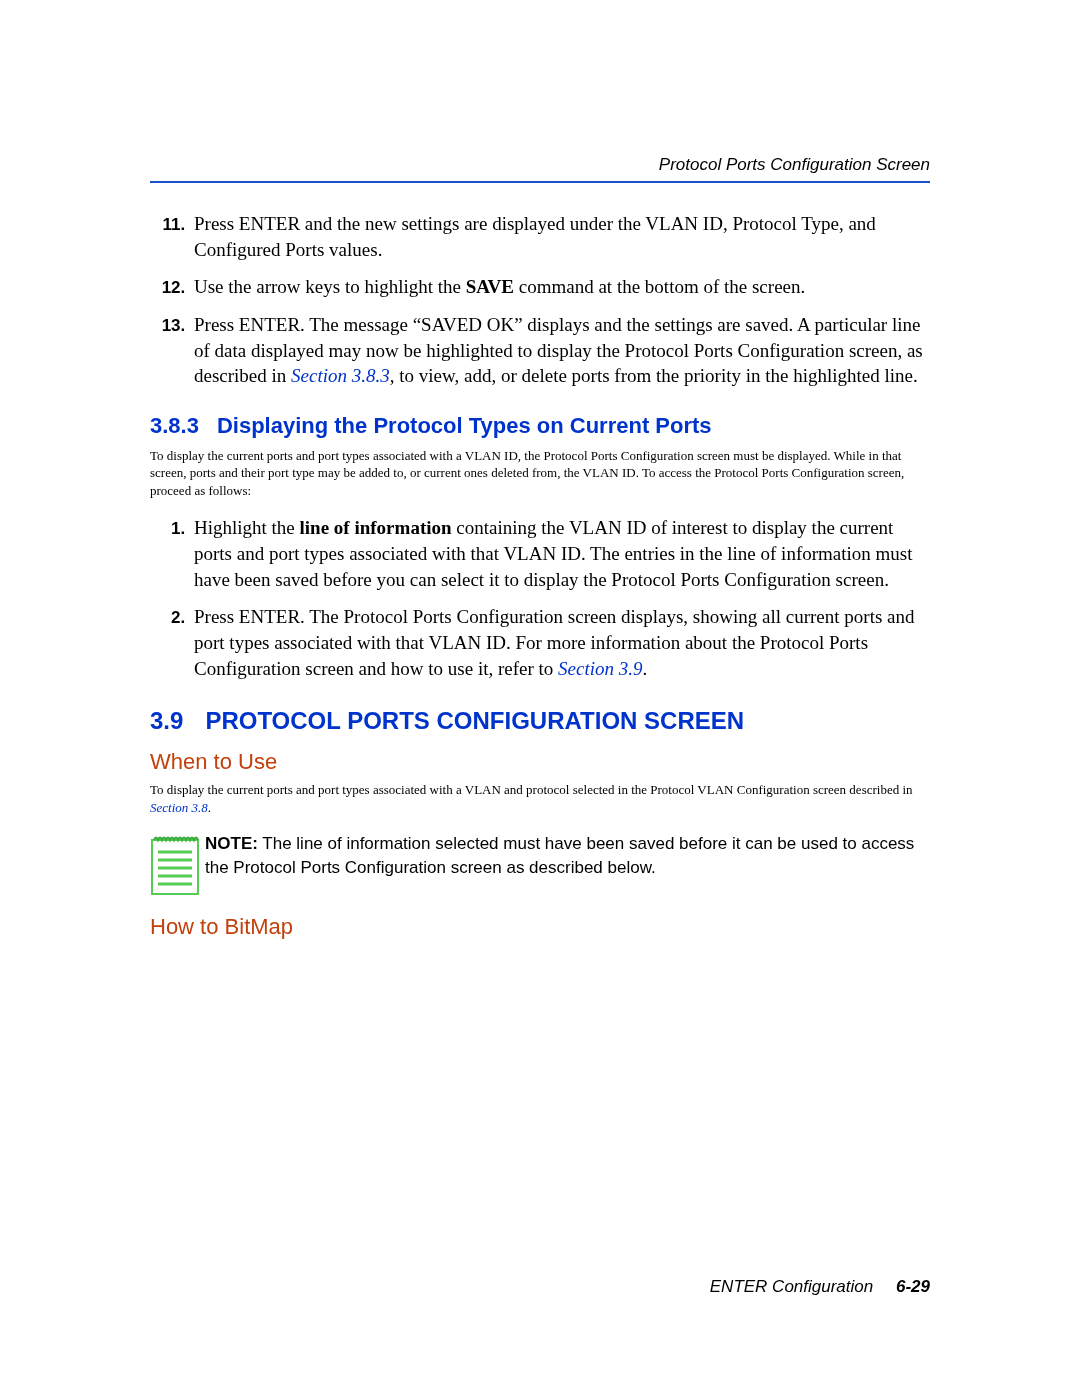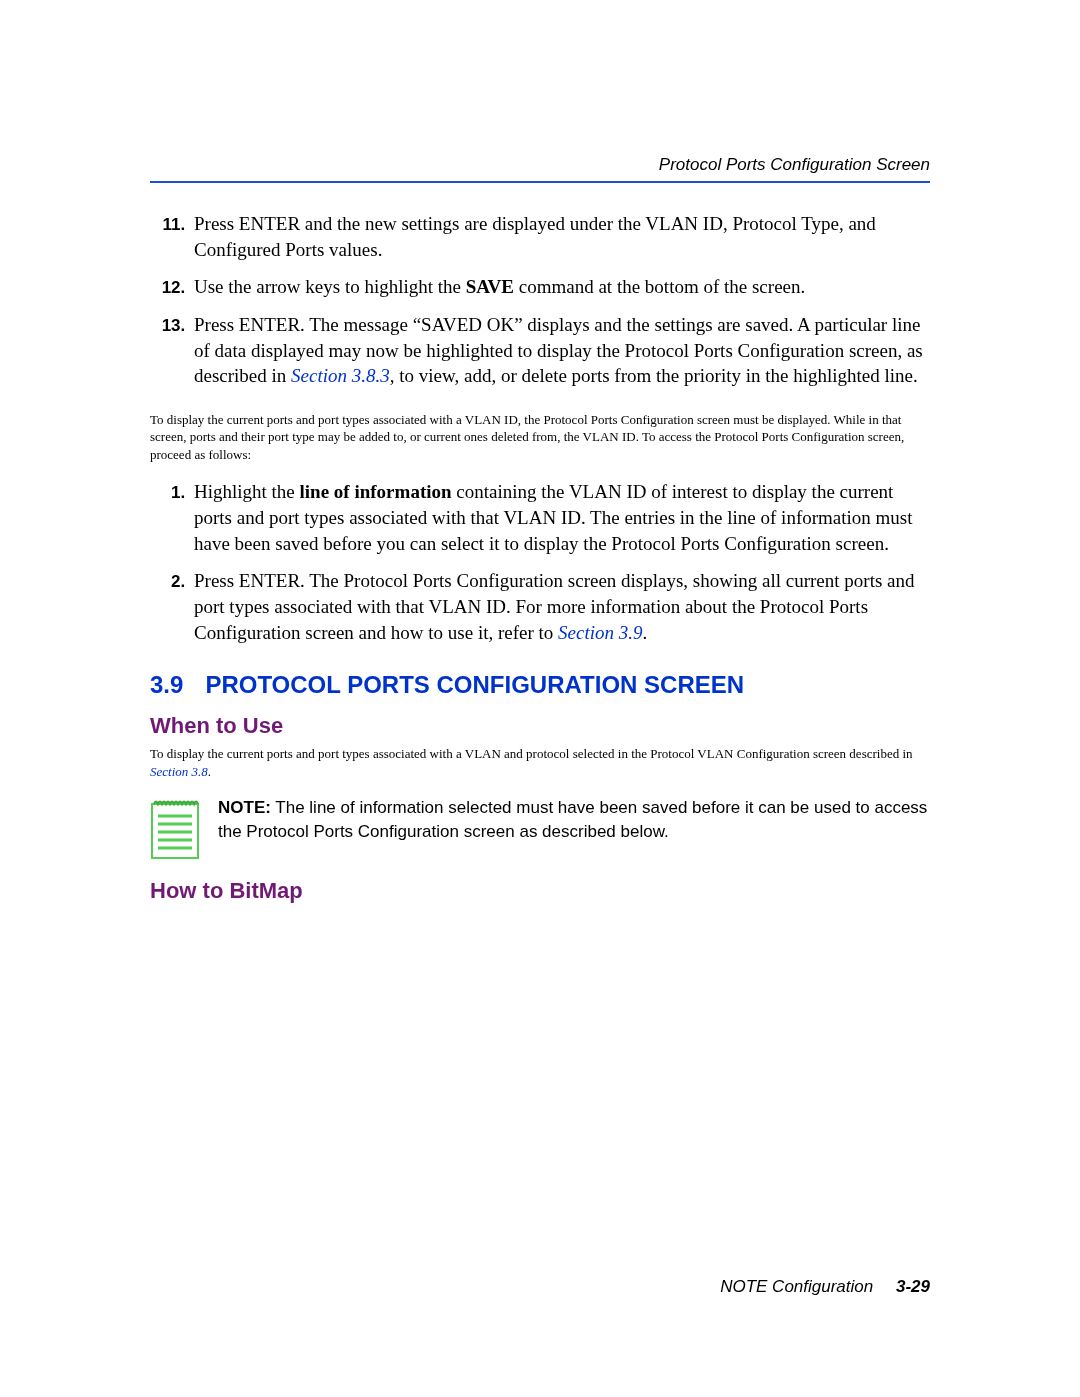--- a/index.html
+++ b/index.html
@@ -64,29 +64,29 @@
   h1.section-39 {
     font-family: Arial, Helvetica, sans-serif;
     color: #0033cc;
     font-weight: bold;
     font-size: 24px;
     margin: 26px 0 14px 0;
   }
   h1.section-39 .num { display:inline-block; margin-right: 22px; }
   h3.sub {
     font-family: Arial, Helvetica, sans-serif;
-    color: #701a75;
-    font-weight: bold;
+    color: #c2410c;
+    font-weight: normal;
     font-size: 22px;
     margin: 10px 0 6px 0;
   }
   .note-row {
     display: flex;
     align-items: flex-start;
-    gap: 18px;
+    gap: 5px;
     margin: 14px 0 18px 0;
   }
   .note-icon {
     flex: 0 0 auto;
     width: 50px;
     height: 64px;
     position: relative;
   }
   .note-text {
     flex: 1 1 auto;
@@ -119,20 +119,23 @@
       <span>Press ENTER and the new settings are displayed under the VLAN ID, Protocol Type, and Configured Ports values.</span>
     </li>
     <li>
       <span>Use the arrow keys to highlight the </span><span class="bold">SAVE</span><span> command at the bottom of the screen.</span>
     </li>
     <li>
       <span>Press ENTER. The message “SAVED OK” displays and the settings are saved. A particular line of data displayed may now be highlighted to display the Protocol Ports Configuration screen, as described in </span><span class="link">Section 3.8.3</span><span>, to view, add, or delete ports from the priority in the highlighted line.</span>
     </li>
   </ol>
 
+  <h2 class="section-383">
+    <span class="num">3.8.3</span><span>Displaying the Protocol Types on Current Ports</span>
+  </h2>
   <p class="body">To display the current ports and port types associated with a VLAN ID, the Protocol Ports Configuration screen must be displayed. While in that screen, ports and their port type may be added to, or current ones deleted from, the VLAN ID. To access the Protocol Ports Configuration screen, proceed as follows:</p>
 
   <ol class="steps" start="1">
     <li>
       <span>Highlight the </span><span class="bold">line of information</span><span> containing the VLAN ID of interest to display the current ports and port types associated with that VLAN ID. The entries in the line of information must have been saved before you can select it to display the Protocol Ports Configuration screen.</span>
     </li>
     <li>
       <span>Press ENTER. The Protocol Ports Configuration screen displays, showing all current ports and port types associated with that VLAN ID. For more information about the Protocol Ports Configuration screen and how to use it, refer to </span><span class="link">Section 3.9</span><span>.</span>
     </li>
   </ol>
@@ -160,17 +163,17 @@
     </div>
     <div class="note-text">
       <span class="nlabel">NOTE:</span>
       <span>The line of information selected must have been saved before it can be used to access the Protocol Ports Configuration screen as described below.</span>
     </div>
   </div>
 
   <h3 class="sub">How to BitMap</h3>
 
   <div class="footer">
-    <span class="ftitle">NOTE Configuration</span>
-    <span class="fpage">3-29</span>
+    <span class="ftitle">ENTER Configuration</span>
+    <span class="fpage">6-29</span>
   </div>
 
 </div>
 
 </body></html>

